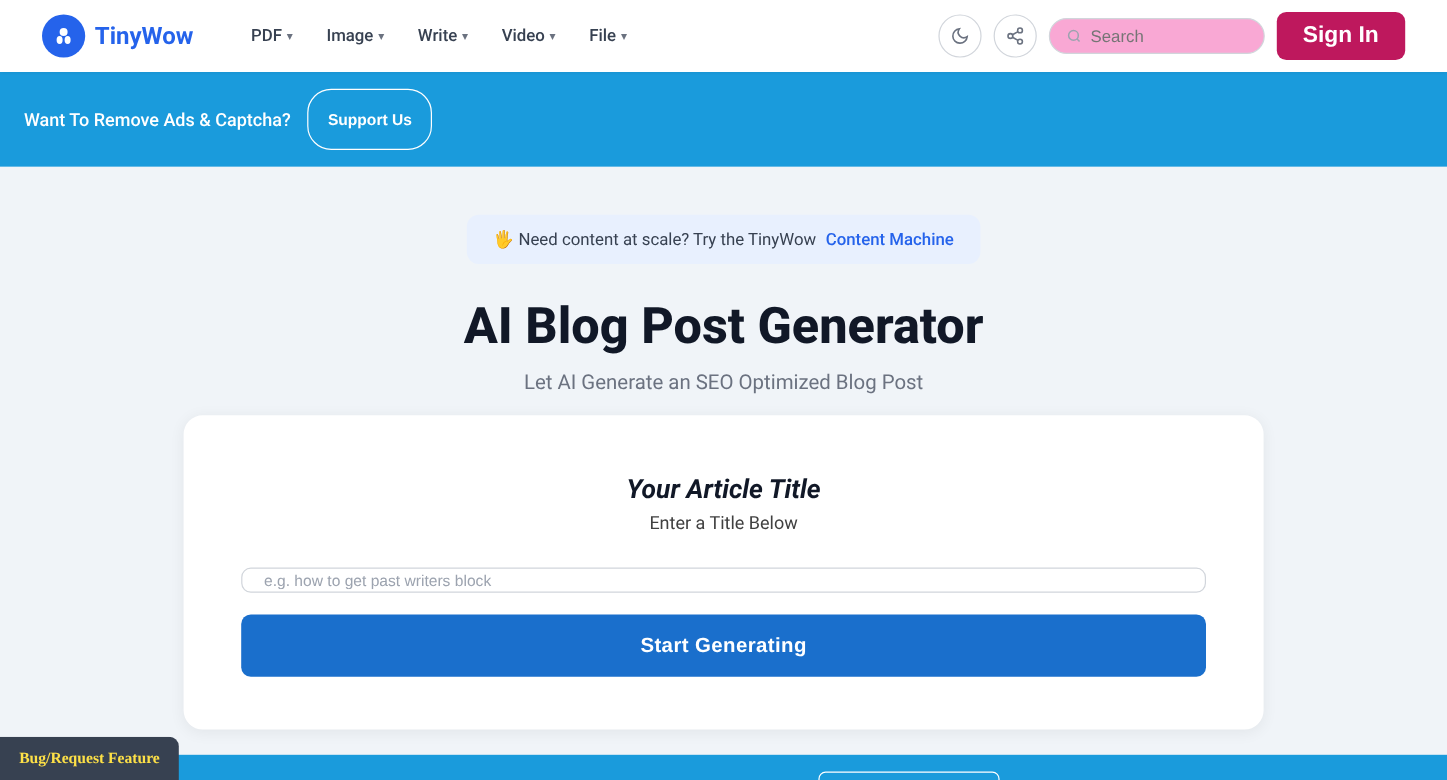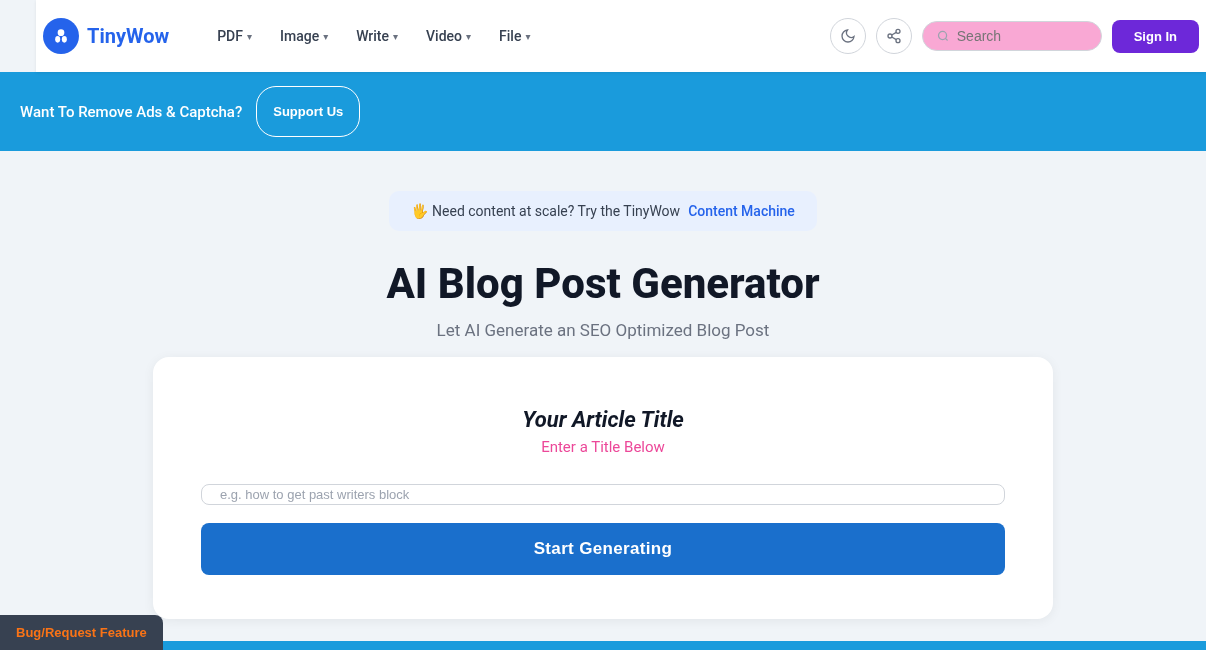--- a/index.html
+++ b/index.html
@@ -3,26 +3,25 @@
   <meta charset="utf-8">
   <style>
     * { margin: 0; padding: 0; box-sizing: border-box; }
     body { font-family: -apple-system, BlinkMacSystemFont, 'Segoe UI', Roboto, sans-serif; background: #f0f4f8; width: 1206px; overflow-x: hidden; }
 
     
     .navbar {
       background: #fff;
       display: flex;
       align-items: center;
-      padding: 0 7px;
-      height: 72px;
+      padding: 0 35px;
+      height: 60px;
       box-shadow: 0 1px 3px rgba(0,0,0,0.08);
       position: relative;
       z-index: 10;
-      margin-left: 36px;
     }
     .logo-area {
       display: flex;
       align-items: center;
       gap: 8px;
       margin-right: 36px;
       text-decoration: none;
     }
     .logo-icon {
       width: 36px;
@@ -92,26 +91,26 @@
     .search-bar input {
       border: none;
       outline: none;
       font-size: 14px;
       color: #374151;
       background: transparent;
       width: 100%;
     }
     .search-icon-svg { color: #9ca3af; font-size: 14px; }
     .signin-btn {
-      background: #6d28d9;
+      background: #be185d;
       color: #fff;
       border: none;
       border-radius: 8px;
       padding: 9px 22px;
-      font-size: 13px;
+      font-size: 19px;
       font-weight: 600;
       cursor: pointer;
     }
 
     
     .promo-banner {
       background: #1a9bdc;
       color: #fff;
       text-align: center;
       padding: 14px 20px;
@@ -186,21 +185,21 @@
     .tool-card-title {
       font-size: 22px;
       font-weight: 700;
       color: #111827;
       text-align: center;
       margin-bottom: 6px;
       font-style: italic;
     }
     .tool-card-sub {
       font-size: 15px;
-      color: #ec4899;
+      color: #404040;
       text-align: center;
       margin-bottom: 28px;
     }
     .article-input {
       width: 100%;
       border: 1.5px solid #d1d5db;
       border-radius: 8px;
       padding: 2px 18px;
       font-size: 13px;
       color: #374151;
@@ -243,28 +242,29 @@
       font-weight: 600;
       cursor: pointer;
     }
 
     
     .bug-btn {
       position: fixed;
       bottom: 0;
       left: 0;
       background: #374151;
-      color: #f97316;
+      color: #fde047;
       border: none;
       padding: 10px 16px;
       font-size: 13px;
       font-weight: 600;
       cursor: pointer;
       z-index: 100;
       border-radius: 0 8px 0 0;
+      font-family: Liberation Serif, serif;
     }
   </style>
 </head>
 <body>
 
 <nav class="navbar">
   <a class="logo-area" href="#">
     <div class="logo-icon">
       <svg width="20" height="20" viewBox="0 0 24 24" fill="white">
         <circle cx="12" cy="8" r="4"></circle>

